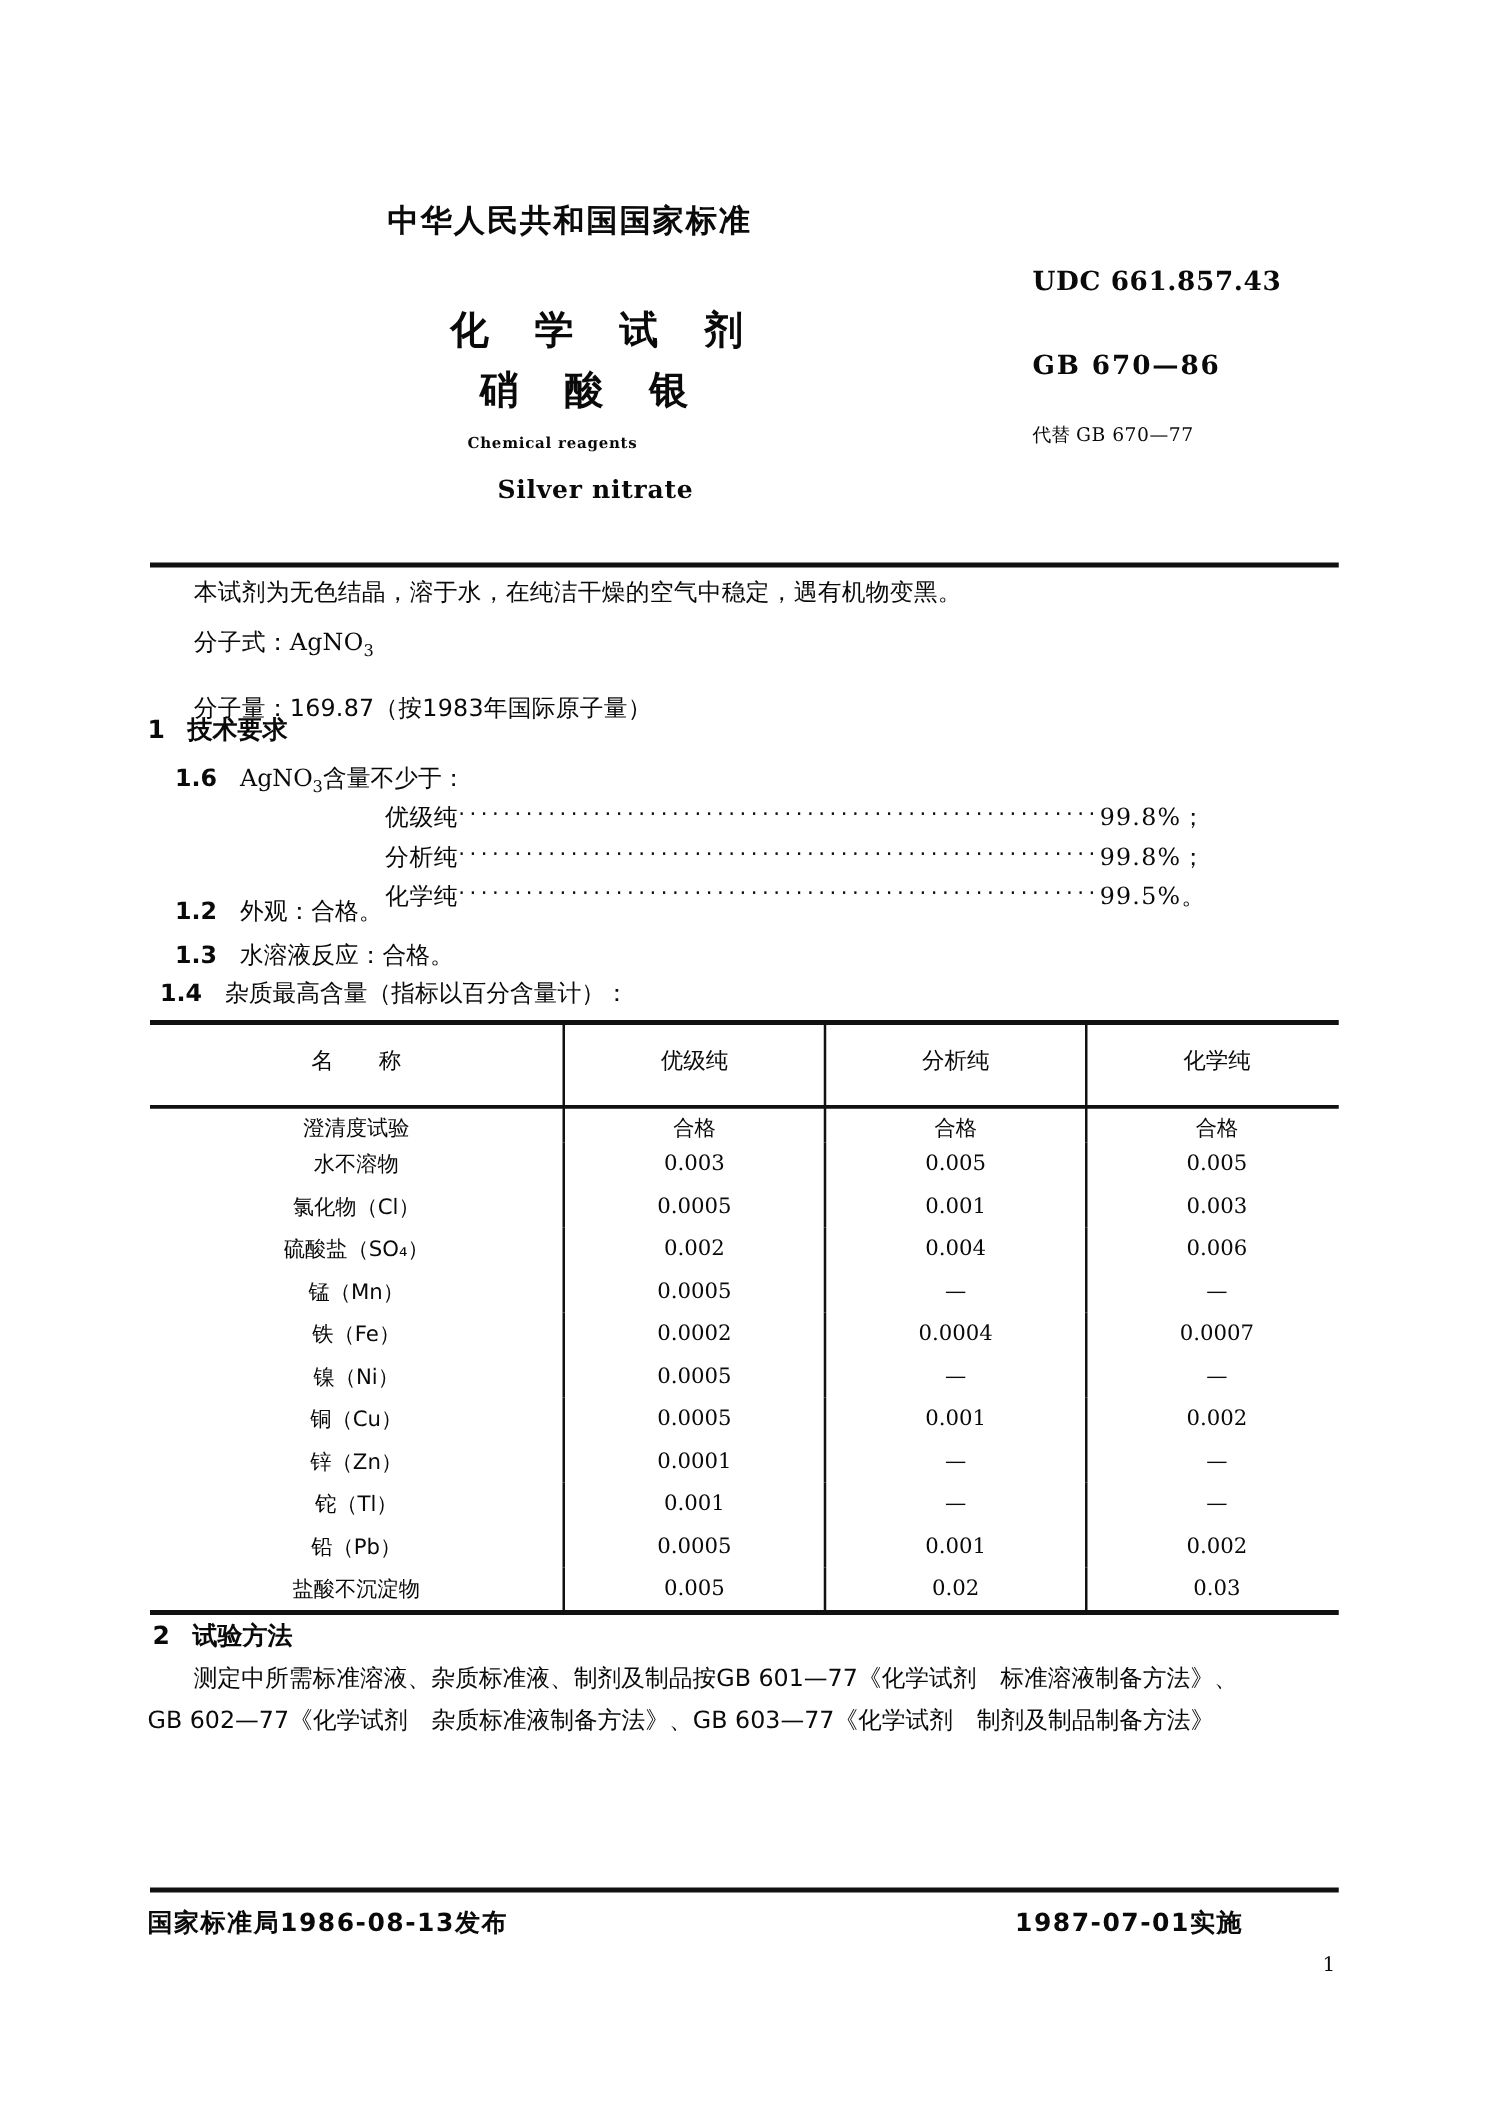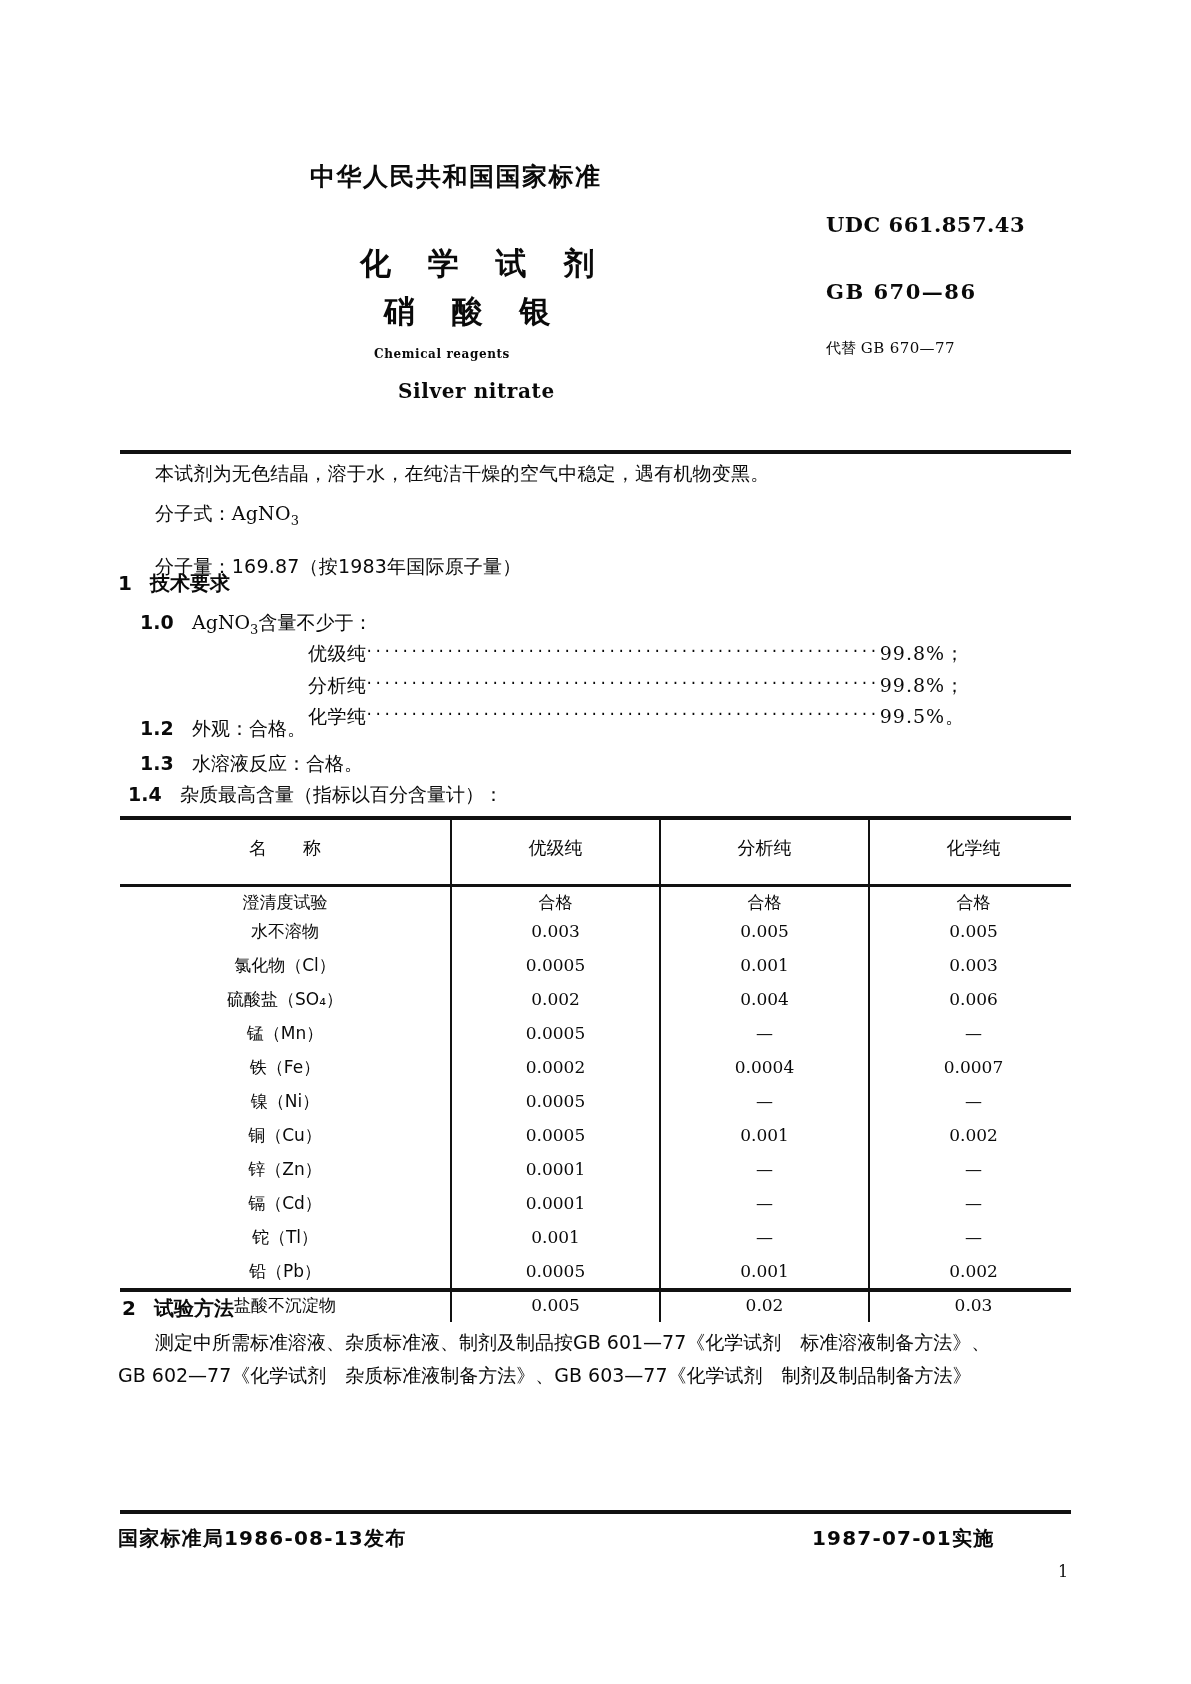--- a/index.html
+++ b/index.html
@@ -299,21 +299,21 @@
   </div>
   <div class="body-line intro3">
     <span>分子量：</span><span>169.87（按1983年国际原子量）</span>
   </div>
 
   <div class="sec-head sec1">
     <span class="num">1</span><span>技术要求</span>
   </div>
 
   <div class="clause c11">
-    <span class="cnum">1.0</span><span class="sci">AgNO</span><span class="sci sub">3</span><span>含量不少于：</span>
+    <span class="cnum">1.6</span><span class="sci">AgNO</span><span class="sci sub">3</span><span>含量不少于：</span>
   </div>
 
   <div class="dot-line dl1">
     <span class="grade">优级纯</span><span class="dots">·························································</span><span class="val">99.8%；</span>
   </div>
   <div class="dot-line dl2">
     <span class="grade">分析纯</span><span class="dots">·························································</span><span class="val">99.8%；</span>
   </div>
   <div class="dot-line dl3">
     <span class="grade">化学纯</span><span class="dots">·························································</span><span class="val">99.5%。</span>
@@ -390,26 +390,20 @@
             <td class="col-val">0.001</td>
             <td class="col-val">0.002</td>
           </tr>
           <tr>
             <td class="col-name">锌（Zn）</td>
             <td class="col-val">0.0001</td>
             <td class="col-val cell-dash">—</td>
             <td class="col-val cell-dash">—</td>
           </tr>
           <tr>
-            <td class="col-name">镉（Cd）</td>
-            <td class="col-val">0.0001</td>
-            <td class="col-val cell-dash">—</td>
-            <td class="col-val cell-dash">—</td>
-          </tr>
-          <tr>
             <td class="col-name">铊（Tl）</td>
             <td class="col-val">0.001</td>
             <td class="col-val cell-dash">—</td>
             <td class="col-val cell-dash">—</td>
           </tr>
           <tr>
             <td class="col-name">铅（Pb）</td>
             <td class="col-val">0.0005</td>
             <td class="col-val">0.001</td>
             <td class="col-val">0.002</td>

